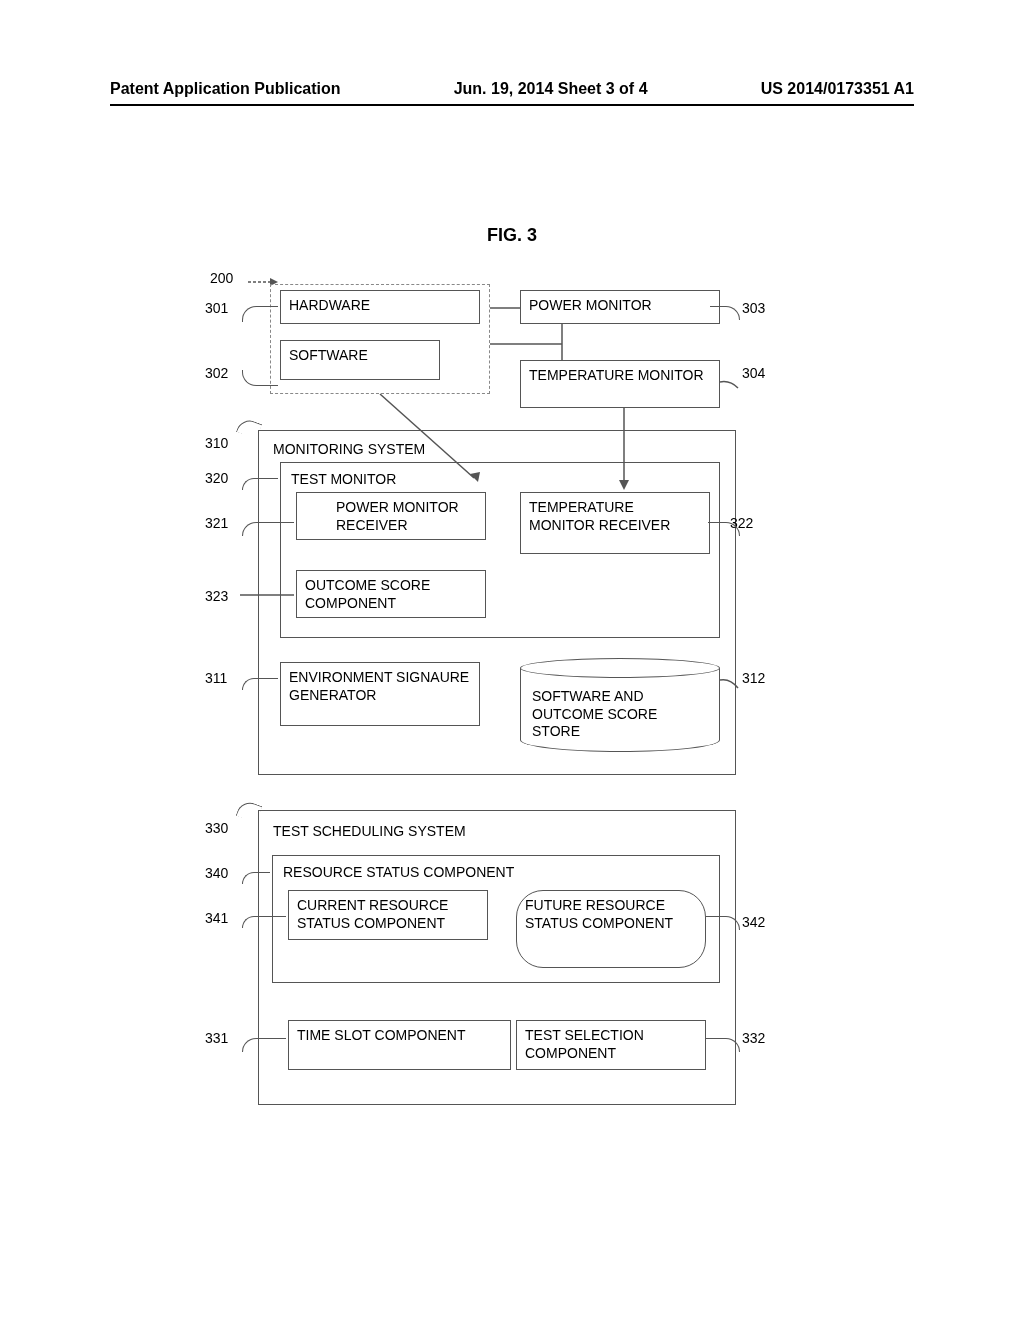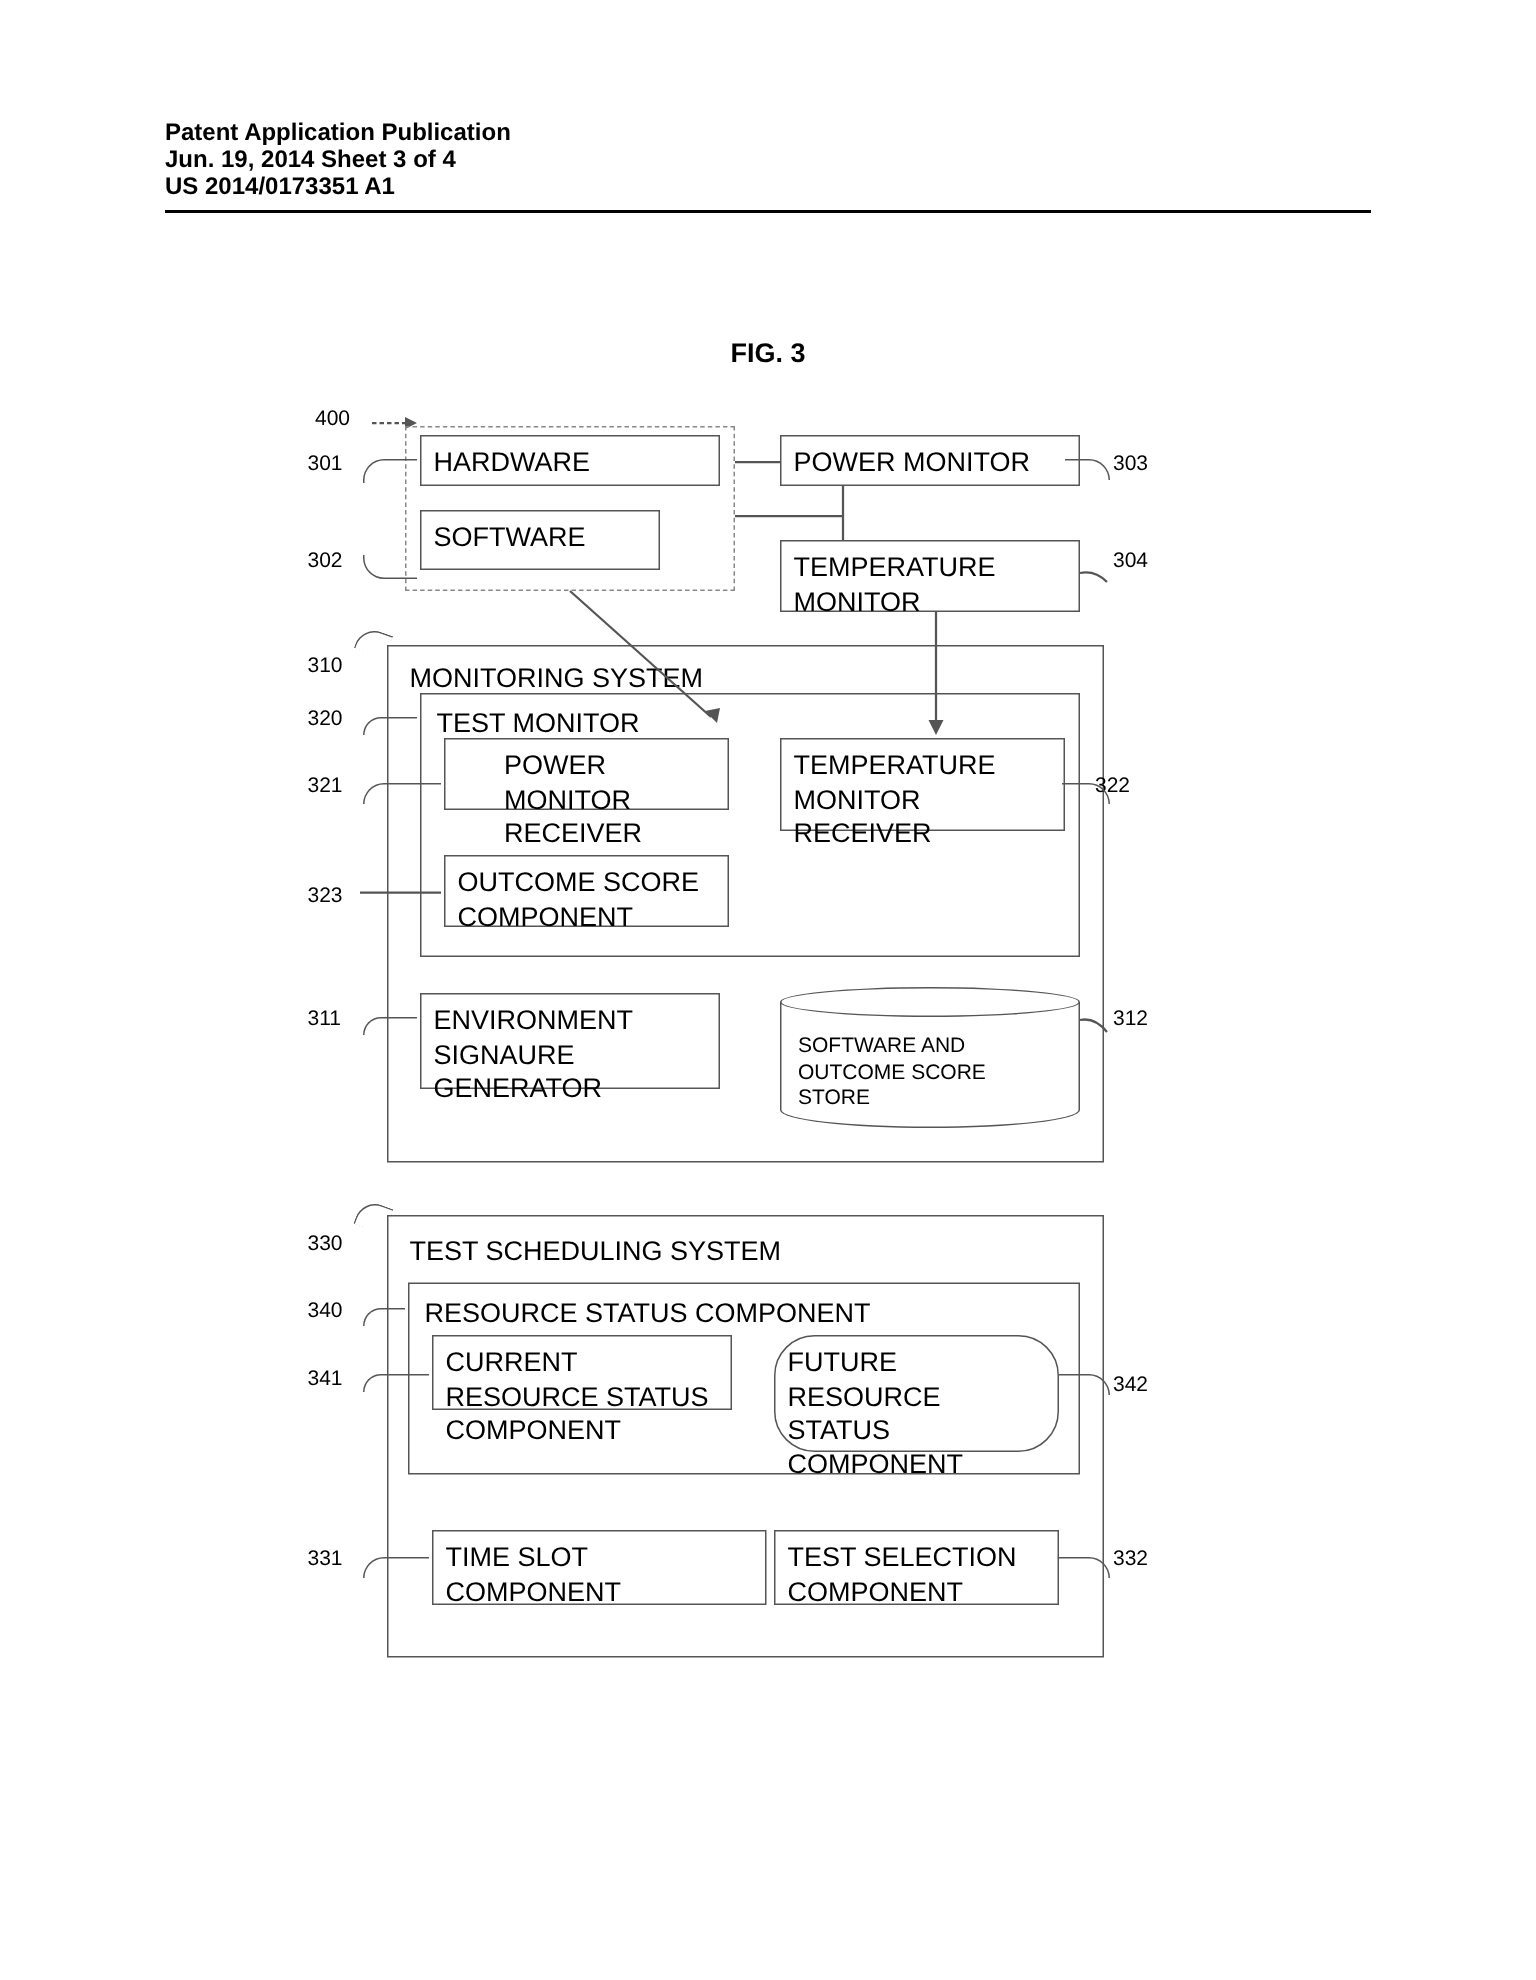--- a/index.html
+++ b/index.html
@@ -14,42 +14,41 @@
     position: absolute;
     top: 80px;
     left: 110px;
     right: 110px;
     display: flex;
     justify-content: space-between;
     font-size: 16px;
     font-weight: bold;
     border-bottom: 2px solid #000;
     padding-bottom: 6px;
-    flex-direction: column;
   }
   .fig-title {
     position: absolute;
     top: 225px;
     left: 0;
     right: 0;
     text-align: center;
     font-weight: bold;
     font-size: 18px;
   }
   .diagram {
     position: absolute;
     top: 270px;
     left: 200px;
     width: 580px;
   }
   .box {
     position: absolute;
     border: 1.5px solid #555;
     background: #fff;
-    font-size: 18px;
+    font-size: 14px;
     padding: 6px 8px;
     line-height: 1.25;
   }
   .label {
     position: absolute;
     font-size: 14px;
   }
   .ref-arrow {
     position: absolute;
     width: 30px;
@@ -78,21 +77,21 @@
 <div class="page-header">
   <span>Patent Application Publication</span>
   <span>Jun. 19, 2014  Sheet 3 of 4</span>
   <span>US 2014/0173351 A1</span>
 </div>
 
 <div class="fig-title">FIG. 3</div>
 
 <div class="diagram">
 
-  <div class="label" style="top:0px; left:10px;">400</div>
+  <div class="label" style="top:0px; left:10px;">200</div>
   <svg class="connector" style="top:8px; left:48px;" width="30" height="12">
     <line x1="0" y1="4" x2="22" y2="4" stroke="#555" stroke-width="1.5" stroke-dasharray="3,2"></line>
     <polygon points="22,0 30,4 22,8" fill="#555"></polygon>
   </svg>
 
   <div style="position:absolute; top:14px; left:70px; width:220px; height:110px; border:1.5px dashed #888;"></div>
 
   <div class="box" style="top:20px; left:80px; width:200px; height:34px;">
     <span>HARDWARE</span>
   </div>

